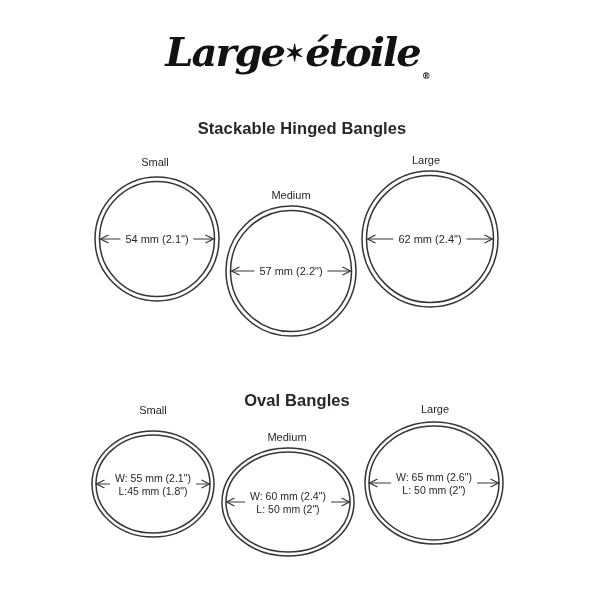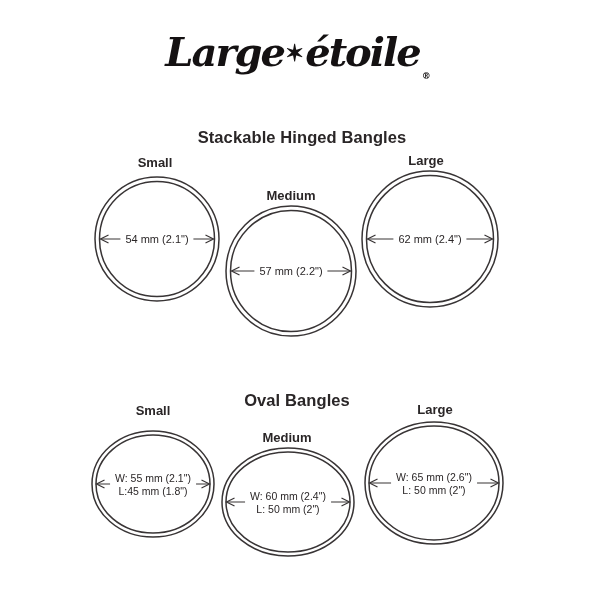--- a/index.html
+++ b/index.html
@@ -42,22 +42,22 @@
     letter-spacing: 0;
     vertical-align: -13px;
     margin-left: 2px;
   }
   .section-title {
     font-size: 16.5px;
     font-weight: 700;
     letter-spacing: 0.1px;
   }
   .size-label {
-    font-size: 13px;
-    font-weight: 700;
+    font-size: 11px;
+    font-weight: 400;
   }
   .meas {
     font-size: 11px;
     font-weight: 400;
     background: #ffffff;
     padding: 0 5px;
   }
   .meas2 {
     font-size: 10.5px;
     font-weight: 400;
@@ -120,21 +120,21 @@
       <line x1="369.5" y1="483" x2="498.5" y2="483" stroke-width="1.2"></line>
       <polyline points="377.5,479 369.5,483 377.5,487" stroke-width="1.2"></polyline>
       <polyline points="490.5,479 498.5,483 490.5,487" stroke-width="1.2"></polyline>
     </g>
   </svg>
 
   <div class="abs logo" style="left:298px; top:54px;">
     <span>Large</span><span class="star">✶</span><span>étoile</span><span class="reg">®</span>
   </div>
 
-  <div class="abs section-title" style="left:302px; top:137px;">Stackable Hinged Bangles</div>
+  <div class="abs section-title" style="left:302px; top:128px;">Stackable Hinged Bangles</div>
 
   <div class="abs size-label" style="left:155px; top:162px;">Small</div>
   <div class="abs size-label" style="left:291px; top:195px;">Medium</div>
   <div class="abs size-label" style="left:426px; top:160px;">Large</div>
 
   <div class="abs meas" style="left:157px; top:239px;">54 mm (2.1")</div>
   <div class="abs meas" style="left:291px; top:271px;">57 mm (2.2")</div>
   <div class="abs meas" style="left:430px; top:239px;">62 mm (2.4")</div>
 
   <div class="abs section-title" style="left:297px; top:400px;">Oval Bangles</div>

